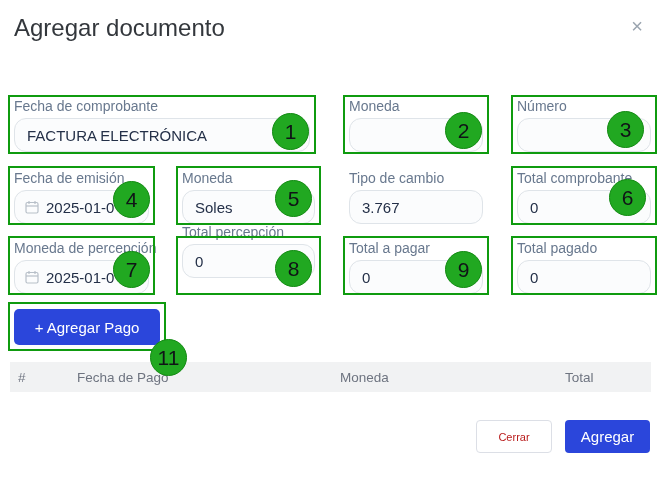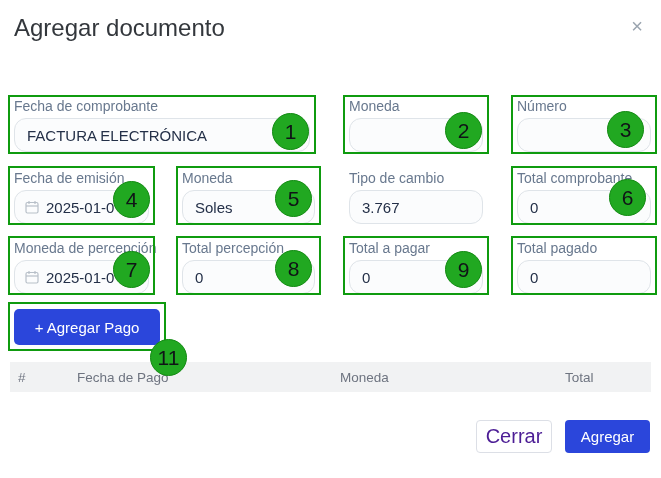--- a/index.html
+++ b/index.html
@@ -10,22 +10,22 @@
              font-size:20px;line-height:24px;color:#9aa4af;cursor:pointer;padding:0;font-weight:300;}
   .flabel{font-size:14px;color:#68788e;line-height:16px;margin-bottom:4px;white-space:nowrap;}
   .field{position:absolute;}
   .finput{height:34px;box-sizing:border-box;border:1px solid #dfe4e9;border-radius:12px;
           background:#fbfcfd;font-family:"Liberation Sans",sans-serif;font-size:15px;color:#243048;
           padding:0 0 0 12px;outline:none;display:block;}
   .datebox{display:flex;align-items:center;gap:7px;padding-left:10px;text-align:center;}
   .datebox span{font-size:15px;color:#243048;}
   .btn-primary{background:#2b46db;color:#ffffff;border:none;border-radius:5px;
                font-family:"Liberation Sans",sans-serif;font-size:15px;cursor:pointer;}
-  .btn-plain{background:#ffffff;color:#4c1d95;border:1px solid #dcdfe6;border-radius:4px;
-             font-family:"Liberation Sans",sans-serif;font-size:20px;cursor:pointer;}
+  .btn-plain{background:#ffffff;color:#b91c1c;border:1px solid #dcdfe6;border-radius:4px;
+             font-family:"Liberation Sans",sans-serif;font-size:11px;cursor:pointer;}
   .thead{position:absolute;left:10px;top:362px;width:641px;height:30px;background:#f1f2f3;}
   .thead span{position:absolute;top:8px;font-size:13.5px;color:#6e7480;white-space:nowrap;}
   .gbox{position:absolute;border:2px solid #0f9b0f;pointer-events:none;z-index:5;box-sizing:border-box;}
   .gmark{position:absolute;width:37px;height:37px;border-radius:50%;background:#21a821;
          border:1px solid #128a12;box-sizing:border-box;color:#101417;display:flex;align-items:center;
          justify-content:center;font-size:21px;z-index:6;pointer-events:none;}
 </style>
 </head>
 <body>
 
@@ -83,21 +83,21 @@
       <svg width="14" height="14" viewBox="0 0 14 14">
         <rect x="1" y="2.5" width="12" height="10.5" rx="1.5" fill="none" stroke="#b7bfc8" stroke-width="1.2"></rect>
         <line x1="1" y1="6" x2="13" y2="6" stroke="#b7bfc8" stroke-width="1.2"></line>
         <line x1="4" y1="1" x2="4" y2="4" stroke="#b7bfc8" stroke-width="1.2"></line>
         <line x1="10" y1="1" x2="10" y2="4" stroke="#b7bfc8" stroke-width="1.2"></line>
       </svg>
       <span>2025-01-0</span>
     </div>
   </div>
 
-  <div class="field" style="left:182px;top:240px;">
+  <div class="field" style="left:182px;top:224px;">
     <div class="flabel">Total percepción</div>
     <input class="finput" style="width: 133px;" value="0">
   </div>
 
   <div class="field" style="left:349px;top:240px;">
     <div class="flabel">Total a pagar</div>
     <input class="finput" style="width: 134px;" value="0">
   </div>
 
   <div class="field" style="left:517px;top:240px;">

